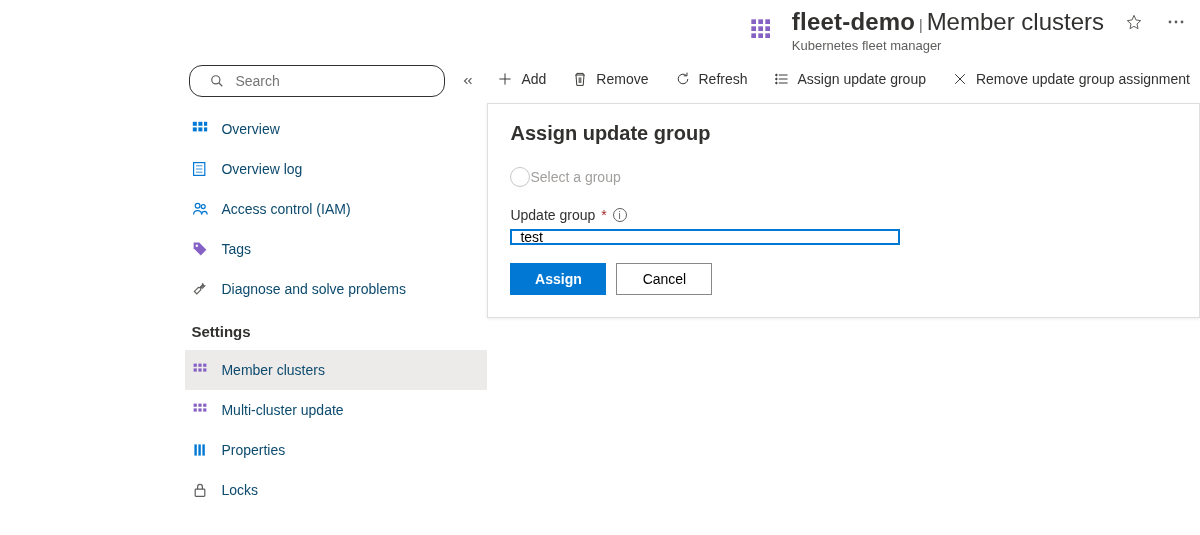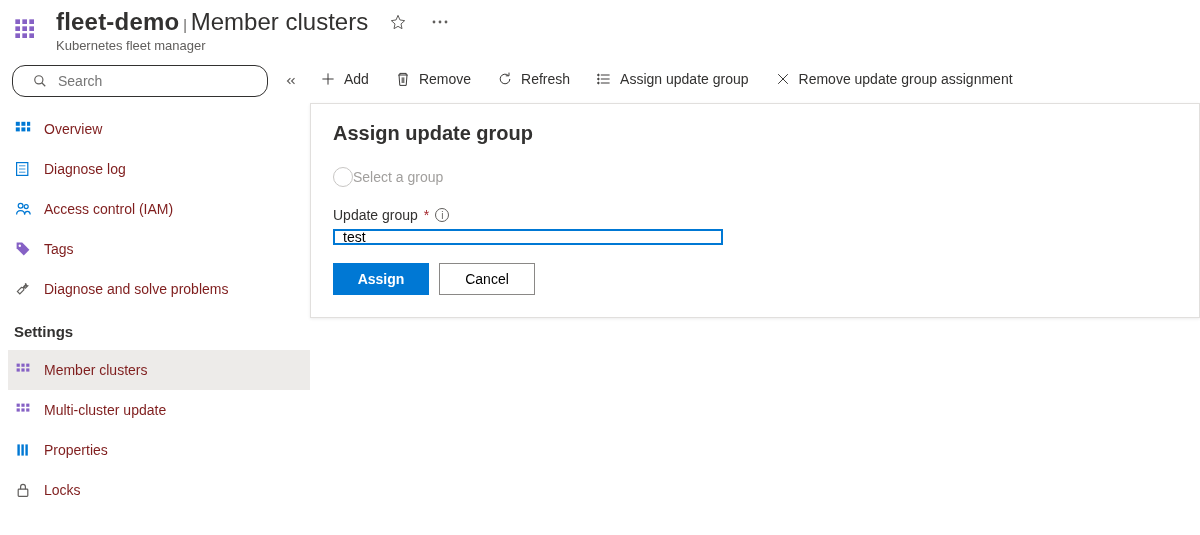--- a/index.html
+++ b/index.html
@@ -5,21 +5,21 @@
   * { box-sizing: border-box; margin: 0; padding: 0; }
   body {
     font-family: "Segoe UI", -apple-system, BlinkMacSystemFont, sans-serif;
     font-size: 14px;
     color: #323130;
     background: #fff;
     width: 1200px;
     height: 535px;
     overflow: hidden;
   }
-  .root { display: flex; flex-direction: column; height: 100%; }
+  .root { display: flex; flex-direction: column; height: 100%; align-items: flex-end; }
   .header { padding: 8px 12px 4px 12px; display: flex; align-items: center; }
   .header-icon { width: 30px; display: flex; justify-content: center; }
   .header-text { margin-left: 14px; flex: 1; }
   .header-title-row { display: flex; align-items: center; gap: 18px; }
   .header-title { font-size: 24px; font-weight: 600; letter-spacing: 0.2px; }
   .header-sep { font-weight: 300; color: #605e5c; }
   .header-page { font-size: 24px; font-weight: 400; color: #323130; }
   .star-btn, .dots-btn { background: none; border: none; padding: 4px; cursor: pointer; color: #605e5c; }
   .header-sub { font-size: 13px; color: #605e5c; margin-top: 2px; }
   .body { display: flex; flex: 1; min-height: 0; }
@@ -42,21 +42,21 @@
     background: transparent;
   }
   .collapse-btn { background: none; border: none; cursor: pointer; color: #605e5c; padding: 4px; }
   .nav-item {
     display: flex; align-items: center;
     height: 40px;
     padding: 0 10px 0 6px;
     gap: 12px;
     cursor: pointer;
     font-size: 14px;
-    color: #7f1d1d;
+    color: #0c4a6e;
   }
   .nav-item.active { background: #edebe9; }
   .nav-icon { width: 18px; height: 18px; display: flex; align-items: center; justify-content: center; flex-shrink: 0; }
   .section-heading {
     font-weight: 600;
     font-size: 15px;
     padding: 14px 10px 10px 6px;
     color: #323130;
   }
   .main { flex: 1; display: flex; flex-direction: column; }
@@ -210,21 +210,21 @@
 
       <div class="nav-item">
         <span class="nav-icon">
           <svg width="16" height="16" viewBox="0 0 20 20">
               <rect x="2" y="2" width="14" height="16" fill="none" stroke="#0078d4" stroke-width="1.5"></rect>
               <line x1="5" y1="6" x2="13" y2="6" stroke="#0078d4"></line>
               <line x1="5" y1="10" x2="13" y2="10" stroke="#0078d4"></line>
               <line x1="5" y1="14" x2="13" y2="14" stroke="#0078d4"></line>
             </svg>
         </span>
-        <span>Diagnose log</span>
+        <span>Overview log</span>
       </div>
 
       <div class="nav-item">
         <span class="nav-icon">
           <svg width="16" height="16" viewBox="0 0 20 20" fill="none" stroke="#0078d4" stroke-width="1.5">
               <circle cx="7" cy="6" r="3"></circle>
               <circle cx="14" cy="7" r="2.5"></circle>
               <path d="M2 17c0-3 2-5 5-5s5 2 5 5"></path>
               <path d="M12 17c0-2.5 1.5-4 3.5-4s3.5 1.5 3.5 4"></path>
             </svg>

